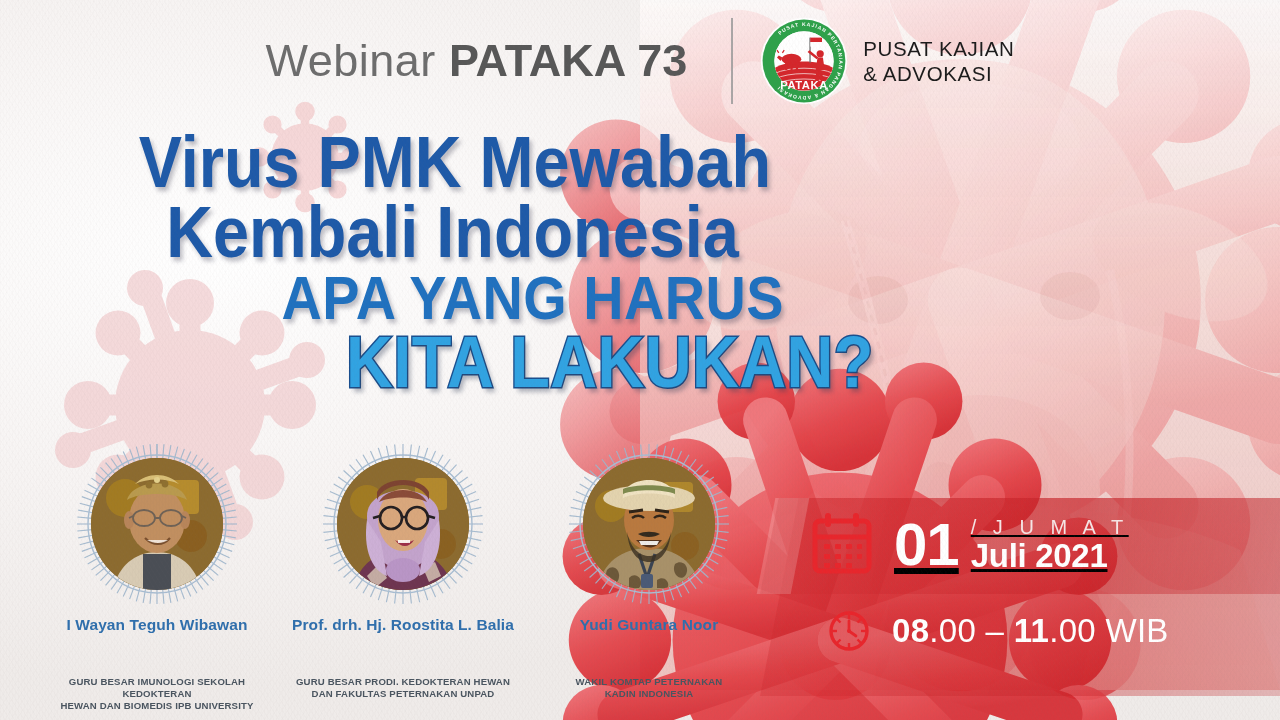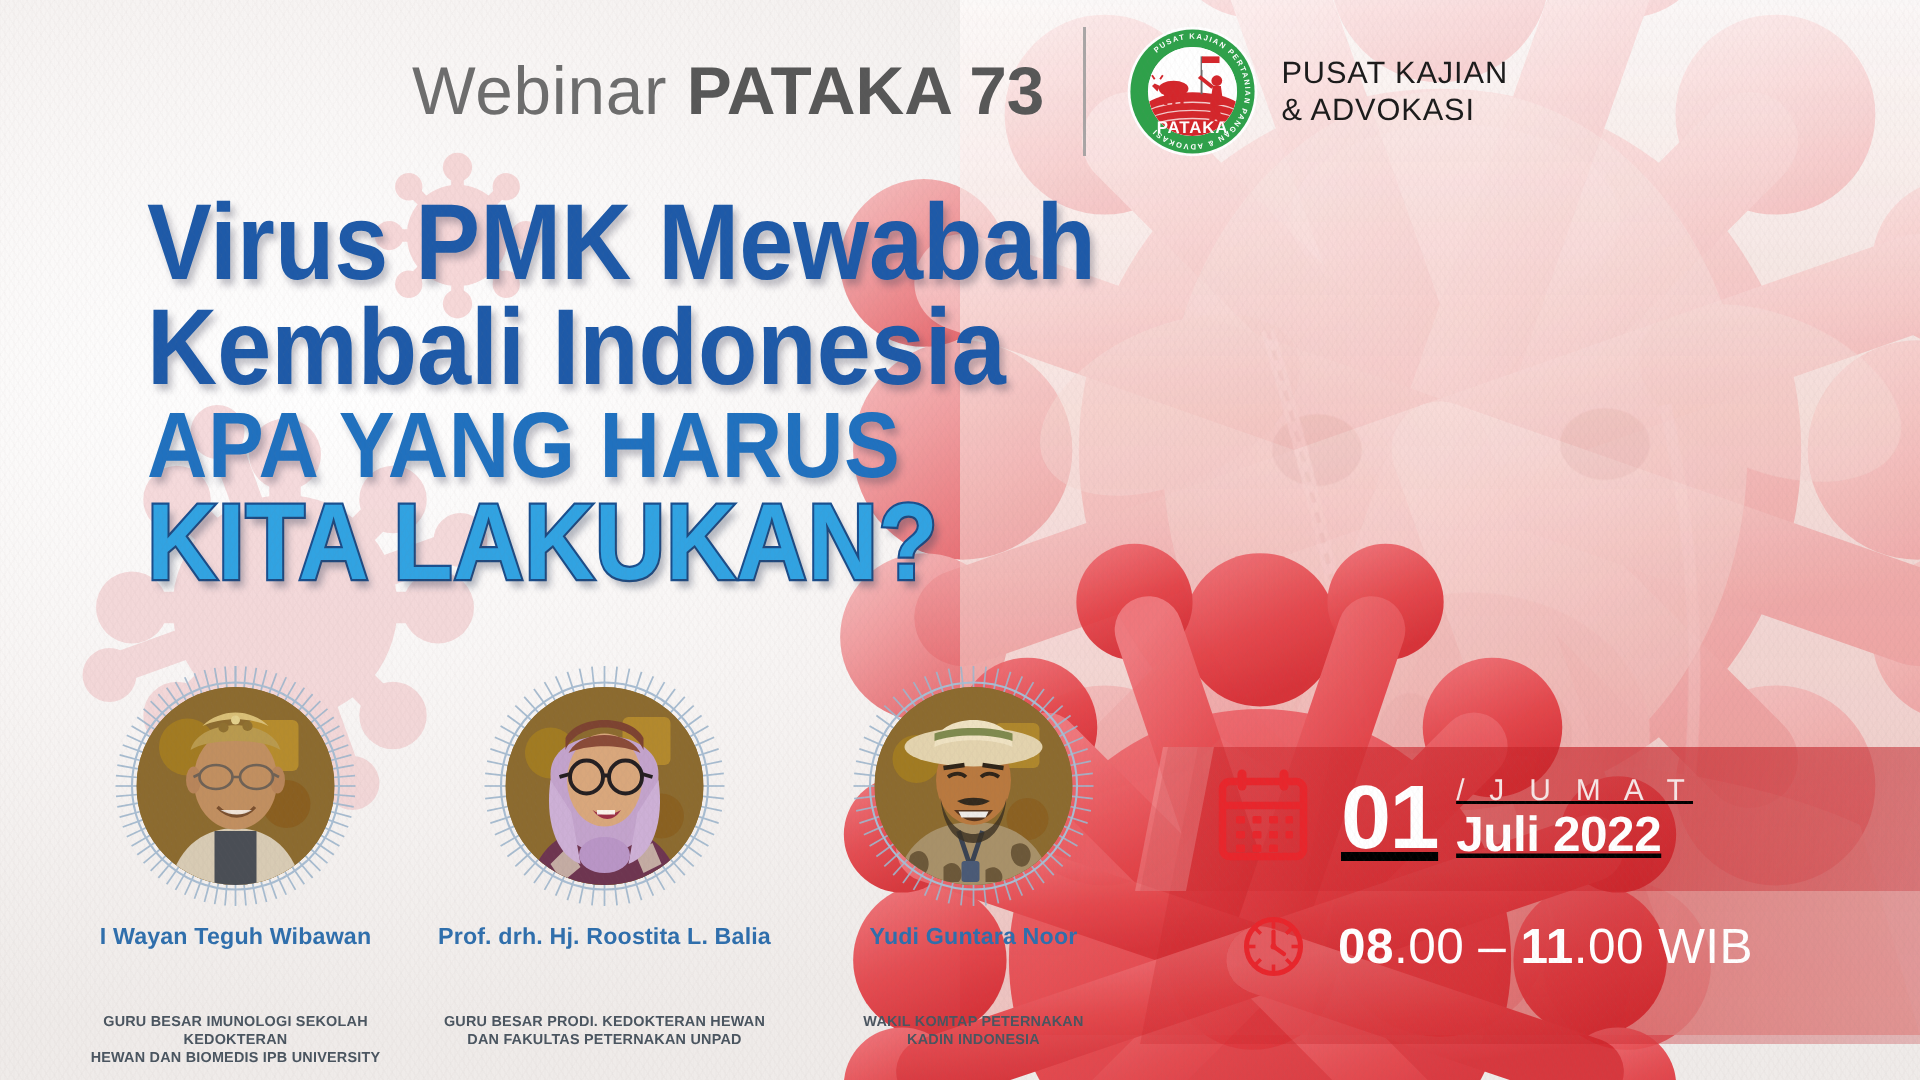--- a/index.html
+++ b/index.html
@@ -81,21 +81,21 @@
     align-items: center;
     justify-content: center;
     gap: 0;
     z-index: 12;
   }
   .webinar-title {
     font-size: 45px;
     color: #6d6d6d;
     letter-spacing: .5px;
     white-space: nowrap;
-    padding-right: 26px;
+    padding-right: 44px;
     font-weight: 300;
   }
   .webinar-title b {
     font-weight: 700;
     color: #575757;
     letter-spacing: 0px;
   }
   .header-divider {
     width: 2px;
     height: 86px;
@@ -119,20 +119,21 @@
     white-space: nowrap;
   }
 
   
   .headline {
     position: absolute;
     left: 0;
     top: 128px;
     width: 980px;
     z-index: 11;
+    text-align: right;
     padding-right: 8px;
   }
   .hl {
     display: block;
     font-family: "Liberation Sans Narrow", "Liberation Sans", sans-serif;
     font-weight: 700;
     line-height: .97;
     white-space: nowrap;
     transform: scaleX(.9);
     transform-origin: right center;
@@ -959,21 +960,21 @@
             <rect x="12" y="51" width="6" height="5" rx="1"></rect>
             <rect x="23" y="51" width="6" height="5" rx="1"></rect>
             <rect x="34" y="51" width="6" height="5" rx="1"></rect>
           </g>
         </svg>
       </span>
       <span class="date-main">
         <span class="date-day">01</span>
         <span class="date-right">
           <span class="date-dow" style="display:block;">/ J U M A T</span>
-          <span class="date-my" style="display:block;">Juli 2022</span>
+          <span class="date-my" style="display:block;">Juli 2021</span>
         </span>
       </span>
     </div>
 
     <div class="sched-row row-time">
       <span class="icon-clock">
         <svg width="46" height="46" viewBox="0 0 46 46" aria-hidden="true">
           <circle cx="23" cy="23" r="18" fill="none" stroke="#e8262c" stroke-width="3.4"></circle>
           <g stroke="#e8262c" stroke-width="2.4">
             <line x1="23" y1="6" x2="23" y2="11"></line>

